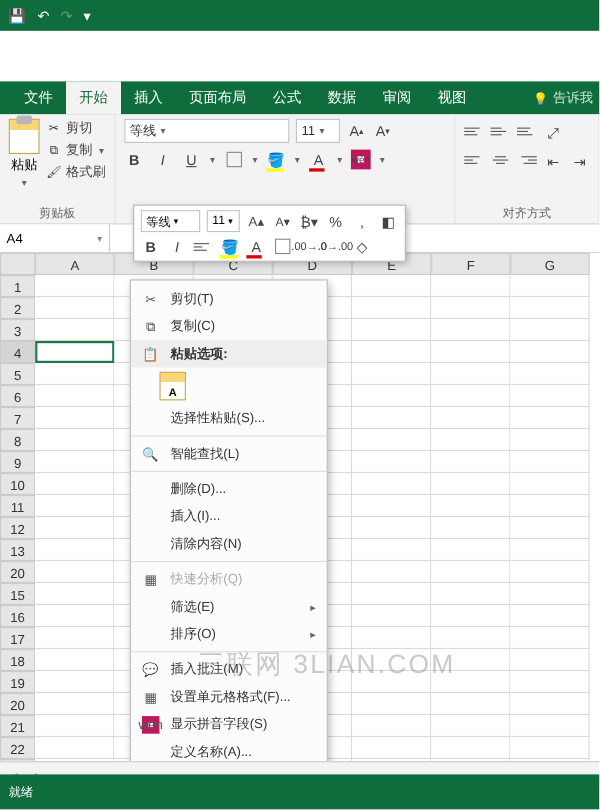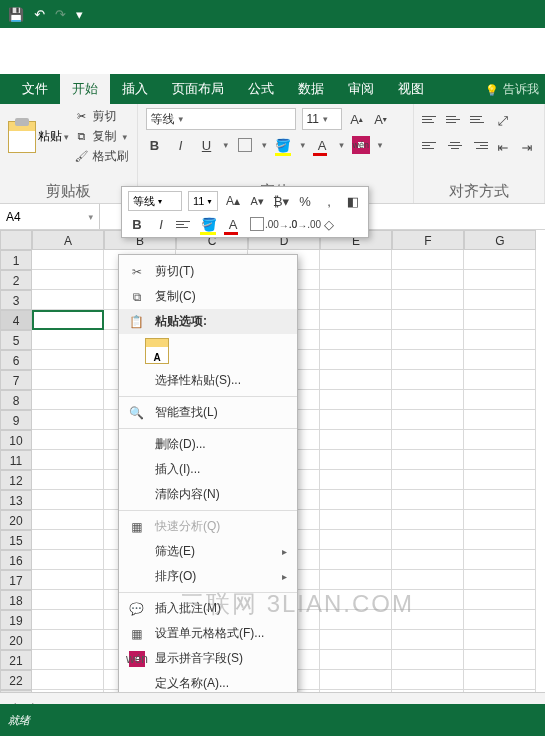--- a/index.html
+++ b/index.html
@@ -9,24 +9,24 @@
 .titlebar .tb-icon { color: #fff; font-size: 13px; cursor: pointer; }
 .titlebar .tb-dim { color: #6a9a7e; }
 
 .tabs { background: #0f6c3c; height: 30px; display: flex; align-items: flex-end; padding-left: 10px; margin-top: 46px; }
 .tab { color: #fff; font-size: 13px; padding: 6px 12px; cursor: pointer; }
 .tab.active { background: #f3f3f3; color: #1a6b3a; }
 .tell { margin-left: auto; color: #c8e6d3; font-size: 12px; display: flex; align-items: center; gap: 4px; padding: 6px 6px; }
 
 .ribbon { background: #f3f3f3; border-bottom: 1px solid #d4d4d4; height: 100px; display: flex; }
 .group { border-right: 1px solid #e1e1e1; padding: 4px 8px 2px; display: flex; flex-direction: column; justify-content: space-between; }
-.group-label { font-size: 15px; color: #666; text-align: center; padding-top: 2px; }
+.group-label { font-size: 11px; color: #666; text-align: center; padding-top: 2px; }
 
 .clip-body { display: flex; gap: 6px; }
-.paste-big { display: flex; flex-direction: row; align-items: center; gap: 2px; }
+.paste-big { display: flex; flex-direction: column; align-items: center; gap: 2px; }
 .paste-icon { width: 28px; height: 32px; background: linear-gradient(#f9d776,#f9d776 30%,#fff 30%); border: 1px solid #c8a84a; position: relative; }
 .paste-icon::before { content:""; position:absolute; top:-4px; left:6px; width:14px; height:8px; background:#b8b8b8; border-radius:2px; }
 .clip-list { display: flex; flex-direction: column; gap: 3px; font-size: 12px; color: #444; }
 .clip-item { display: flex; align-items: center; gap: 4px; cursor: pointer; }
 .mini-ic { width: 14px; height: 14px; display: inline-flex; align-items: center; justify-content: center; font-size: 11px; }
 
 .font-body { display: flex; flex-direction: column; gap: 6px; }
 .font-row { display: flex; gap: 6px; align-items: center; }
 .combo { background: #fff; border: 1px solid #c4c4c4; height: 22px; display: flex; align-items: center; padding: 0 4px; font-size: 12px; color: #333; }
 .combo .dd { margin-left: 4px; color: #666; font-size: 9px; }
@@ -60,21 +60,21 @@
 
 .ctx { position: absolute; left: 118px; top: 254px; width: 180px; background: #fcfcfc; border: 1px solid #b8b8b8; box-shadow: 2px 3px 8px rgba(0,0,0,0.3); padding: 4px 0; }
 .ctx-item { display: flex; align-items: center; gap: 10px; padding: 4px 10px; font-size: 12px; color: #333; cursor: pointer; }
 .ctx-item.disabled { color: #aaa; }
 .ctx-item.header { background: #eee; font-weight: bold; cursor: default; }
 .ctx-ic { width: 16px; height: 16px; display: flex; align-items: center; justify-content: center; font-size: 12px; color: #555; }
 .ctx-arrow { margin-left: auto; font-size: 10px; color: #666; }
 .paste-opt { margin-left: 26px; width: 24px; height: 26px; border:1px solid #c8a84a; background: linear-gradient(#f9d776,#f9d776 35%,#fff 35%); position:relative; display:flex; align-items:flex-end; justify-content:center; font-size:10px; font-weight:bold; }
 
 .sheet-tabs { position:absolute; bottom:20px; left:0; right:0; height:24px; border-top:1px solid #ccc; background:#f3f3f3; display:flex; align-items:center; padding:0 10px; gap:16px; color:#888; font-size:12px; }
-.status { position:absolute; bottom:0; left:0; right:0; height:20px; background:#0f6c3c; color:#fff; font-size:11px; padding:16px 8px; display:flex; align-items:center;font-style:italic; }
+.status { position:absolute; bottom:0; left:0; right:0; height:20px; background:#0f6c3c; color:#fff; font-size:11px; padding:16px 8px; display:flex; align-items:center; }
 
 .watermark { position:absolute; top: 588px; left: 180px; font-size: 24px; color: rgba(150,150,150,0.5); letter-spacing: 2px; pointer-events: none; }
 
 .scissors{ color: #333; }
 .bulb::before{ content:"💡"; font-size:11px; }
 </style>
 </head>
 <body>
 
 <div class="titlebar">

